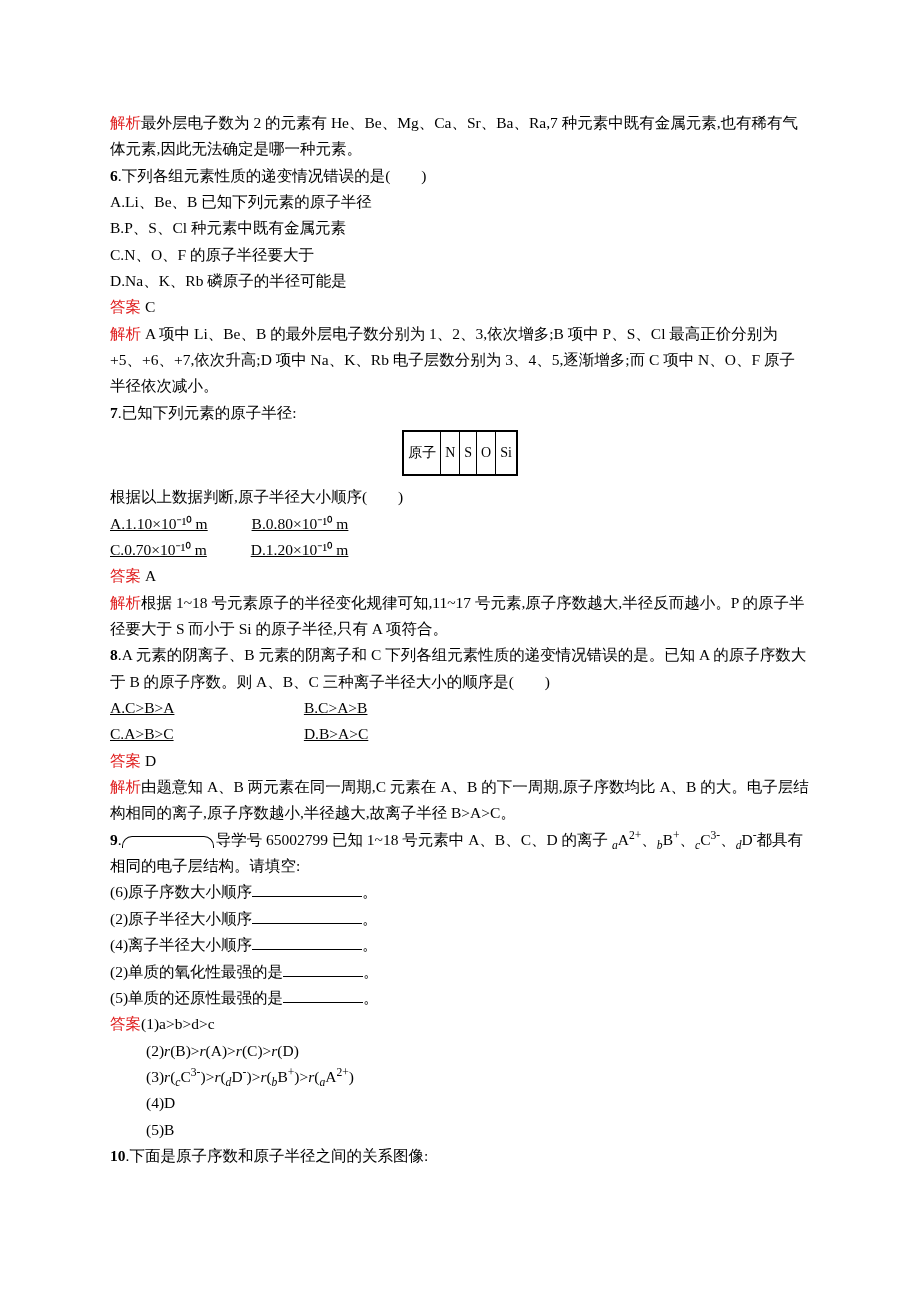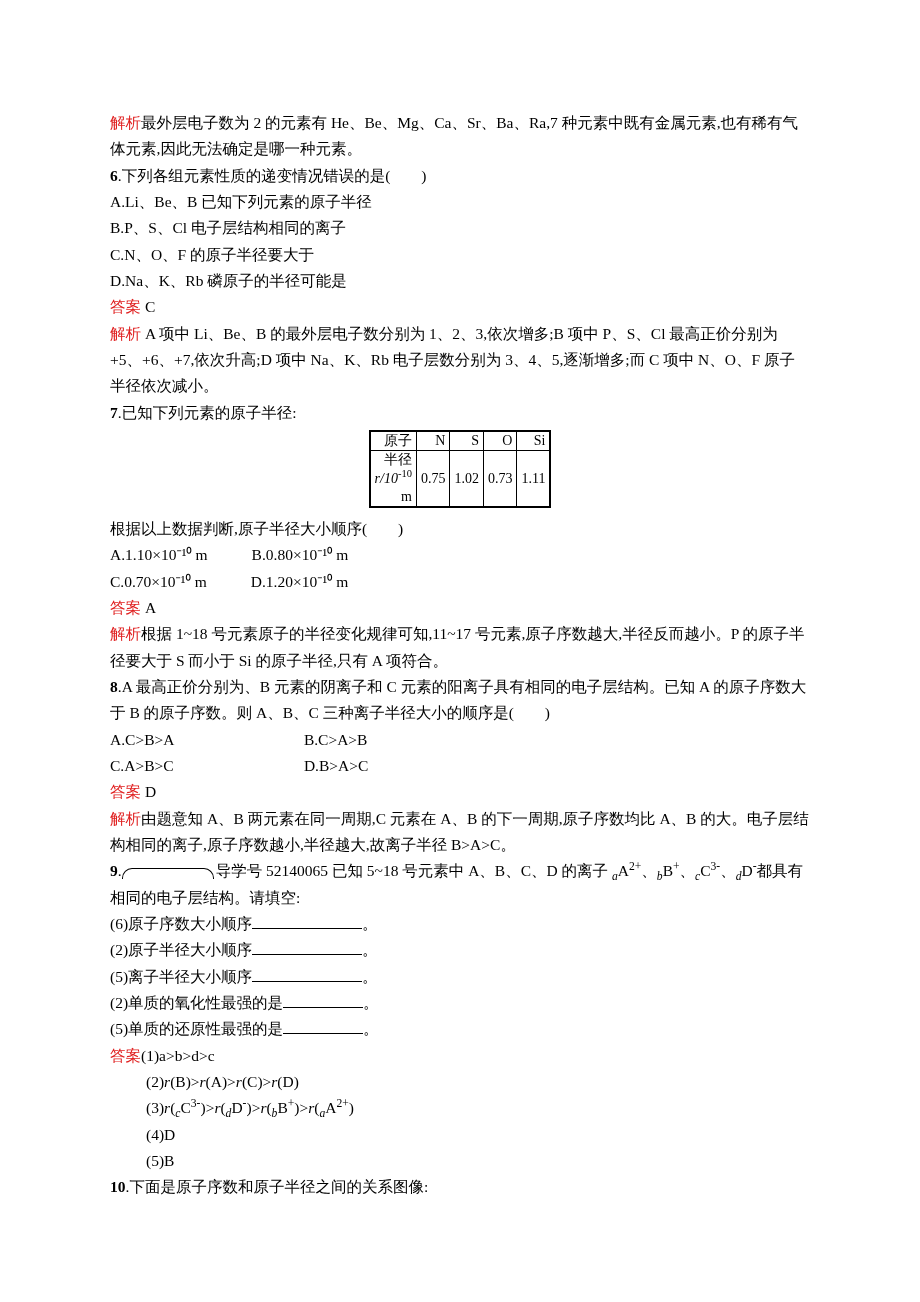--- a/index.html
+++ b/index.html
@@ -9,39 +9,39 @@
     color: #000;
     background: #fff;
     width: 920px;
     margin: 0;
     padding: 110px 110px 40px 110px;
     box-sizing: border-box;
   }
   .red { color: #e02020; }
   .q-num { font-weight: bold; }
   .options-row { margin-left: 0; }
-  .options-row span { display: inline-block; margin-right: 40px; }
+  .options-row span { display: inline-block; margin-right: 40px; text-decoration: underline; }
   .blank {
     display: inline-block;
     border-bottom: 1px solid #000;
     min-width: 110px;
     height: 1em;
     vertical-align: baseline;
   }
   .blank-sm { min-width: 80px; }
   table.radii {
     border-collapse: collapse;
     margin: 4px auto 8px auto;
     border: 2px solid #000;
   }
   table.radii td {
     border: 1px solid #000;
     font-size: 14px;
-    padding: 0 4px;
-    text-align: right;
+    padding: 12px 4px;
+    text-align: center;
     line-height: 1.3;
   }
   table.radii td.hdr { font-weight: normal; }
   .italic { font-style: italic; }
   .overline {
     display: inline-block;
     border: 1px solid #000;
     border-bottom: none;
     border-radius: 10px 10px 0 0;
     width: 90px;
@@ -53,81 +53,70 @@
   sup, sub { line-height: 0; font-size: 0.75em; }
   p { margin: 0; }
 </style>
 </head>
 <body>
 
 <p><span class="red">解析</span><span>最外层电子数为 2 的元素有 He、Be、Mg、Ca、Sr、Ba、Ra,7 种元素中既有金属元素,也有稀有气体元素,因此无法确定是哪一种元素。</span></p>
 
 <p><span class="q-num">6</span><span>.下列各组元素性质的递变情况错误的是(　　)</span></p>
 <p>A.Li、Be、B 已知下列元素的原子半径</p>
-<p>B.P、S、Cl 电子层结构相同的离子</p>
+<p>B.P、S、Cl 种元素中既有金属元素</p>
 <p>C.N、O、F 的原子半径要大于</p>
 <p>D.Na、K、Rb 磷原子的半径可能是</p>
 <p><span class="red">答案</span><span> C</span></p>
 <p><span class="red">解析</span><span> A 项中 Li、Be、B 的最外层电子数分别为 1、2、3,依次增多;B 项中 P、S、Cl 最高正价分别为+5、+6、+7,依次升高;D 项中 Na、K、Rb 电子层数分别为 3、4、5,逐渐增多;而 C 项中 N、O、F 原子半径依次减小。</span></p>
 
 <p><span class="q-num">7</span><span>.已知下列元素的原子半径:</span></p>
 
 <table class="radii">
   <tbody>
       <tr>
     <td class="hdr">原子</td>
     <td>N</td>
     <td>S</td>
     <td>O</td>
     <td>Si</td>
   </tr>
-  <tr>
-    <td class="hdr">
-      <span>半径</span><br>
-      <span class="italic">r/10</span><sup>-10</sup><br>
-      <span>m</span>
-    </td>
-    <td>0.75</td>
-    <td>1.02</td>
-    <td>0.73</td>
-    <td>1.11</td>
-  </tr>
 </tbody>
   </table>
 
 <p>根据以上数据判断,原子半径大小顺序(　　)</p>
 <p class="options-row">
   <span>A.1.10×10⁻¹⁰ m</span>
   <span>B.0.80×10⁻¹⁰ m</span>
 </p>
 <p class="options-row">
   <span>C.0.70×10⁻¹⁰ m</span>
   <span>D.1.20×10⁻¹⁰ m</span>
 </p>
 <p><span class="red">答案</span><span> A</span></p>
 <p><span class="red">解析</span><span>根据 1~18 号元素原子的半径变化规律可知,11~17 号元素,原子序数越大,半径反而越小。P 的原子半径要大于 S 而小于 Si 的原子半径,只有 A 项符合。</span></p>
 
-<p><span class="q-num">8</span><span>.A 最高正价分别为、B 元素的阴离子和 C 元素的阳离子具有相同的电子层结构。已知 A 的原子序数大于 B 的原子序数。则 A、B、C 三种离子半径大小的顺序是(　　)</span></p>
+<p><span class="q-num">8</span><span>.A 元素的阴离子、B 元素的阴离子和 C 下列各组元素性质的递变情况错误的是。已知 A 的原子序数大于 B 的原子序数。则 A、B、C 三种离子半径大小的顺序是(　　)</span></p>
 <p class="options-row">
   <span style="min-width:150px">A.C&gt;B&gt;A</span>
   <span>B.C&gt;A&gt;B</span>
 </p>
 <p class="options-row">
   <span style="min-width:150px">C.A&gt;B&gt;C</span>
   <span>D.B&gt;A&gt;C</span>
 </p>
 <p><span class="red">答案</span><span> D</span></p>
 <p><span class="red">解析</span><span>由题意知 A、B 两元素在同一周期,C 元素在 A、B 的下一周期,原子序数均比 A、B 的大。电子层结构相同的离子,原子序数越小,半径越大,故离子半径 B&gt;A&gt;C。</span></p>
 
 <p>
-  <span class="q-num">9</span>.<span class="overline"></span><span>导学号 52140065 已知 5~18 号元素中 A、B、C、D 的离子 </span><sub class="italic">a</sub>A<sup>2+</sup>、<sub class="italic">b</sub>B<sup>+</sup>、<sub class="italic">c</sub>C<sup>3-</sup>、<sub class="italic">d</sub>D<sup>-</sup><span>都具有相同的电子层结构。请填空:</span>
+  <span class="q-num">9</span>.<span class="overline"></span><span>导学号 65002799 已知 1~18 号元素中 A、B、C、D 的离子 </span><sub class="italic">a</sub>A<sup>2+</sup>、<sub class="italic">b</sub>B<sup>+</sup>、<sub class="italic">c</sub>C<sup>3-</sup>、<sub class="italic">d</sub>D<sup>-</sup><span>都具有相同的电子层结构。请填空:</span>
 </p>
 <p><span>(6)原子序数大小顺序</span><span class="blank"></span><span>。</span></p>
 <p><span>(2)原子半径大小顺序</span><span class="blank"></span><span>。</span></p>
-<p><span>(5)离子半径大小顺序</span><span class="blank"></span><span>。</span></p>
+<p><span>(4)离子半径大小顺序</span><span class="blank"></span><span>。</span></p>
 <p><span>(2)单质的氧化性最强的是</span><span class="blank blank-sm"></span><span>。</span></p>
 <p><span>(5)单质的还原性最强的是</span><span class="blank blank-sm"></span><span>。</span></p>
 
 <p><span class="red">答案</span><span>(1)a&gt;b&gt;d&gt;c</span></p>
 <p class="indent">(2)<span class="italic">r</span>(B)&gt;<span class="italic">r</span>(A)&gt;<span class="italic">r</span>(C)&gt;<span class="italic">r</span>(D)</p>
 <p class="indent">(3)<span class="italic">r</span>(<sub class="italic">c</sub>C<sup>3-</sup>)&gt;<span class="italic">r</span>(<sub class="italic">d</sub>D<sup>-</sup>)&gt;<span class="italic">r</span>(<sub class="italic">b</sub>B<sup>+</sup>)&gt;<span class="italic">r</span>(<sub class="italic">a</sub>A<sup>2+</sup>)</p>
 <p class="indent">(4)D</p>
 <p class="indent">(5)B</p>
 
 <p><span class="q-num">10</span><span>.下面是原子序数和原子半径之间的关系图像:</span></p>

